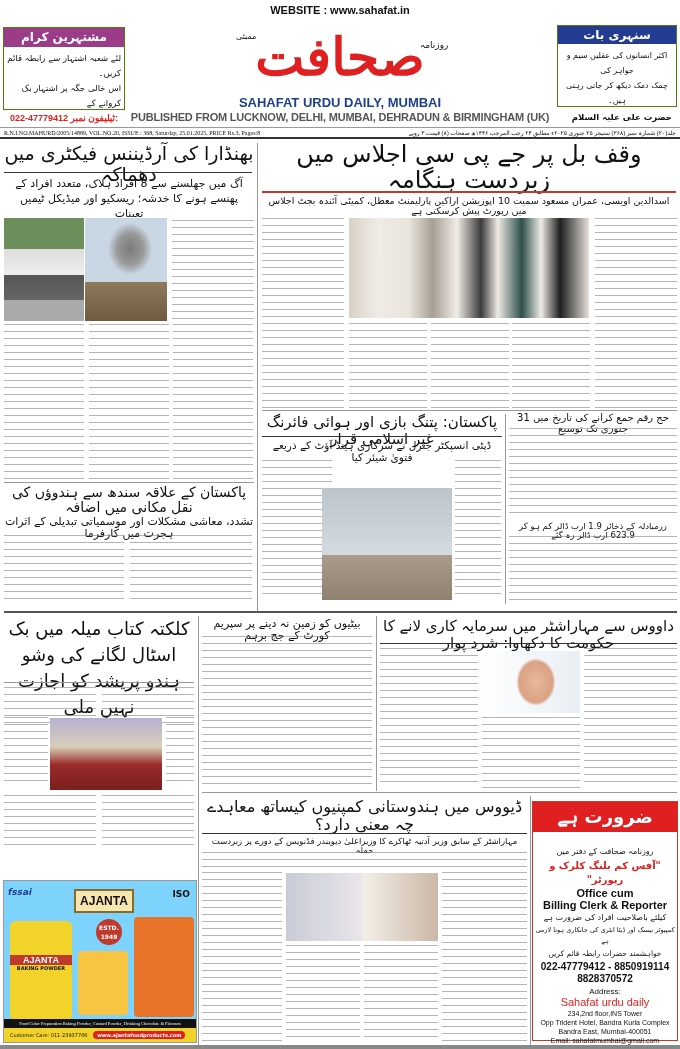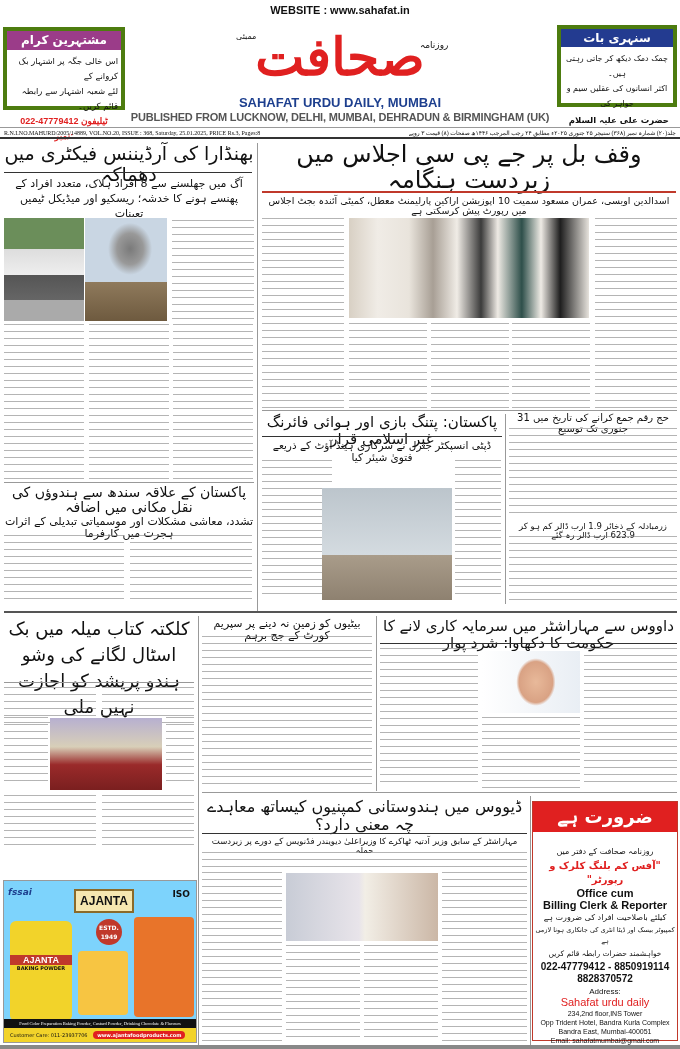--- a/index.html
+++ b/index.html
@@ -10,21 +10,21 @@
 
   
   .website { left: 0; width: 680px; top: 4px; font-family: "Liberation Sans", sans-serif; font-weight: bold; font-size: 11px; text-align: center; }
   .logo { left: 215px; top: 14px; width: 250px; height: 86px; }
   .logo-urdu { font-family: "DejaVu Serif", serif; color: #e02020; font-size: 52px; font-weight: bold; text-align: center; line-height: 86px; direction: rtl; }
   .logo-roznama { left: 420px; top: 40px; font-size: 9px; direction: rtl; }
   .logo-mumbai { left: 236px; top: 32px; font-size: 8px; direction: rtl; }
   .sub1 { left: 0; width: 680px; top: 95px; text-align: center; font-family: "Liberation Sans", sans-serif; font-weight: bold; color: #1d3f8e; font-size: 13px; }
   .sub2 { left: 0; width: 680px; top: 111px; text-align: center; font-family: "Liberation Sans", sans-serif; font-weight: bold; color: #555; font-size: 11px; letter-spacing: -0.2px; }
 
-  .box { border: 4px solid #4d7c0f; }
+  .box { border: 1px solid #4d7c0f; }
   .ad-left { left: 3px; top: 27px; width: 122px; height: 83px; }
   .ad-left .hdr { background: #9b3c89; color: #fff; font-weight: bold; font-size: 12px; height: 19px; line-height: 19px; }
   .ad-left .txt { font-size: 8.5px; padding: 4px 3px 1px; line-height: 15px; }
   .ad-left .phone { color: #e02020; font-size: 9px; font-weight: bold; font-family: "Liberation Sans", sans-serif; }
   .quote-right { left: 557px; top: 25px; width: 120px; height: 82px; }
   .quote-right .hdr { background: #233b90; color: #fff; font-weight: bold; font-size: 12px; height: 18px; line-height: 18px; }
   .quote-right .txt { font-size: 8px; padding: 4px 4px; line-height: 15px; }
   .quote-right .src { font-size: 8.5px; font-weight: bold; padding-right: 4px; }
 
   .infobar { left: 0; width: 680px; top: 127px; height: 12px; border-top: 1px solid #999; border-bottom: 2px solid #333; font-family: "Liberation Serif", serif; font-size: 6px; line-height: 11px; }
@@ -62,42 +62,42 @@
   .job .co { text-align: center; font-family: "Liberation Sans", sans-serif; color: #e02020; font-size: 11px; line-height: 13px; }
 </style>
 </head>
 <body>
 
 <div class="abs website">WEBSITE : www.sahafat.in</div>
 
 <div class="abs box ad-left">
   <div class="hdr rtl center">مشتہرین کرام</div>
   <div class="txt rtl">
+    <div>لئے شعبہ اشتہار سے رابطہ قائم کریں۔</div>
     <div>اس خالی جگہ پر اشتہار بک کروانے کے</div>
-    <div>لئے شعبہ اشتہار سے رابطہ قائم کریں۔</div>
     <div class="phone" style="direction:ltr;text-align:center;">
       <span>022-47779412</span>
       <span style="direction:rtl;">ٹیلیفون نمبر:</span>
     </div>
   </div>
 </div>
 
 <div class="abs logo">
   <div class="logo-urdu">صحافت</div>
 </div>
 <div class="abs logo-roznama">روزنامہ</div>
 <div class="abs logo-mumbai">ممبئی</div>
 <div class="abs sub1">SAHAFAT URDU DAILY, MUMBAI</div>
 <div class="abs sub2">PUBLISHED FROM LUCKNOW, DELHI, MUMBAI, DEHRADUN &amp; BIRMINGHAM (UK)</div>
 
 <div class="abs box quote-right">
   <div class="hdr rtl center">سنہری بات</div>
   <div class="txt rtl center">
+    <div>اکثر انسانوں کی عقلیں سیم و جواہر کی</div>
     <div>چمک دمک دیکھ کر جاتی رہتی ہیں۔</div>
-    <div>اکثر انسانوں کی عقلیں سیم و جواہر کی</div>
   </div>
   <div class="src rtl">حضرت علی علیہ السلام</div>
 </div>
 
 <div class="abs infobar">
   <span class="l">R.N.I.NO.MAHURD/2005/14889, VOL.NO.20, ISSUE : 368, Saturday, 25.01.2025, PRICE Rs.3, Pages:8</span>
   <span class="r">جلد(۲۰) شمارہ نمبر (۳۶۸) سنیچر ۲۵ جنوری ۲۰۲۵ء مطابق ۲۴ رجب المرجب ۱۴۴۶ھ صفحات (۸) قیمت ۳ روپے</span>
 </div>
 
 <div class="abs hl" style="left:4px;top:143px;width:250px;font-size:19px;">بھنڈارا کی آرڈیننس فیکٹری میں دھماکہ</div>

